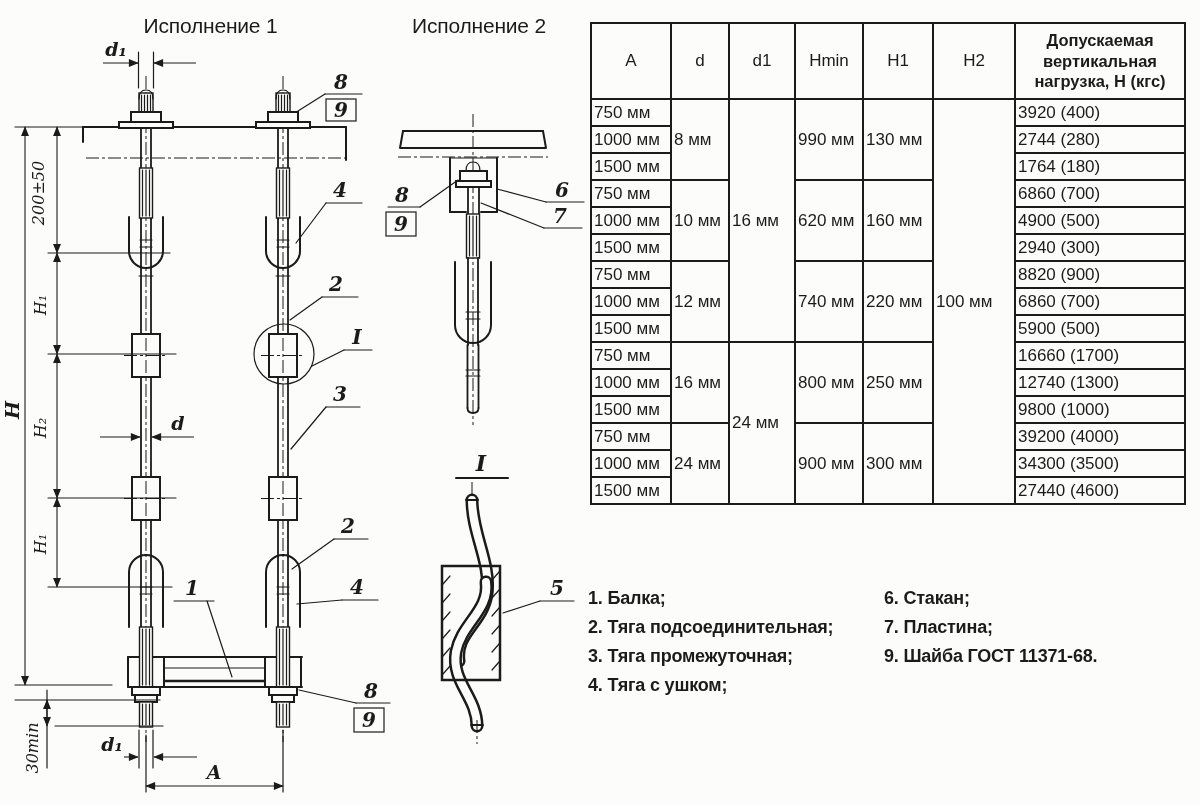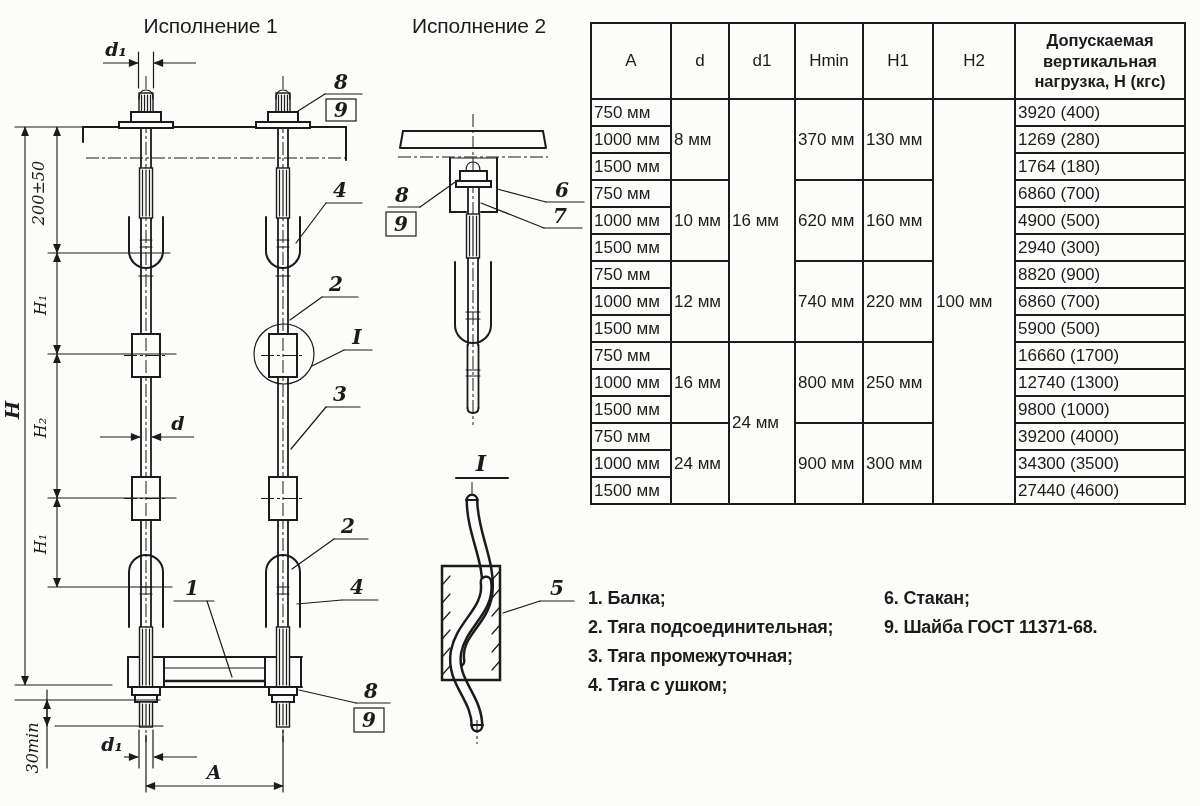--- a/index.html
+++ b/index.html
@@ -311,28 +311,28 @@
         <th>H1</th>
         <th>H2</th>
         <th class="bold">Допускаемая вертикальная нагрузка, Н (кгс)</th>
       </tr>
     </thead>
     <tbody>
       <tr>
         <td>750 мм</td>
         <td rowspan="3">8 мм</td>
         <td rowspan="9">16 мм</td>
-        <td rowspan="3">370 мм</td>
+        <td rowspan="3">990 мм</td>
         <td rowspan="3">130 мм</td>
         <td rowspan="15">100 мм</td>
         <td>3920 (400)</td>
       </tr>
       <tr>
         <td>1000 мм</td>
-        <td>1269 (280)</td>
+        <td>2744 (280)</td>
       </tr>
       <tr>
         <td>1500 мм</td>
         <td>1764 (180)</td>
       </tr>
       <tr>
         <td>750 мм</td>
         <td rowspan="3">10 мм</td>
         <td rowspan="3">620 мм</td>
         <td rowspan="3">160 мм</td>
@@ -396,16 +396,17 @@
   </table>
 
   <div class="legend" style="left:588px;top:584px">
     <div>1. Балка;</div>
     <div>2. Тяга подсоединительная;</div>
     <div>3. Тяга промежуточная;</div>
     <div>4. Тяга с ушком;</div>
   </div>
   <div class="legend" style="left:884px;top:584px">
     <div>6. Стакан;</div>
+    <div>7. Пластина;</div>
     <div>9. Шайба ГОСТ 11371-68.</div>
   </div>
 
 </div>
 
 </body></html>

